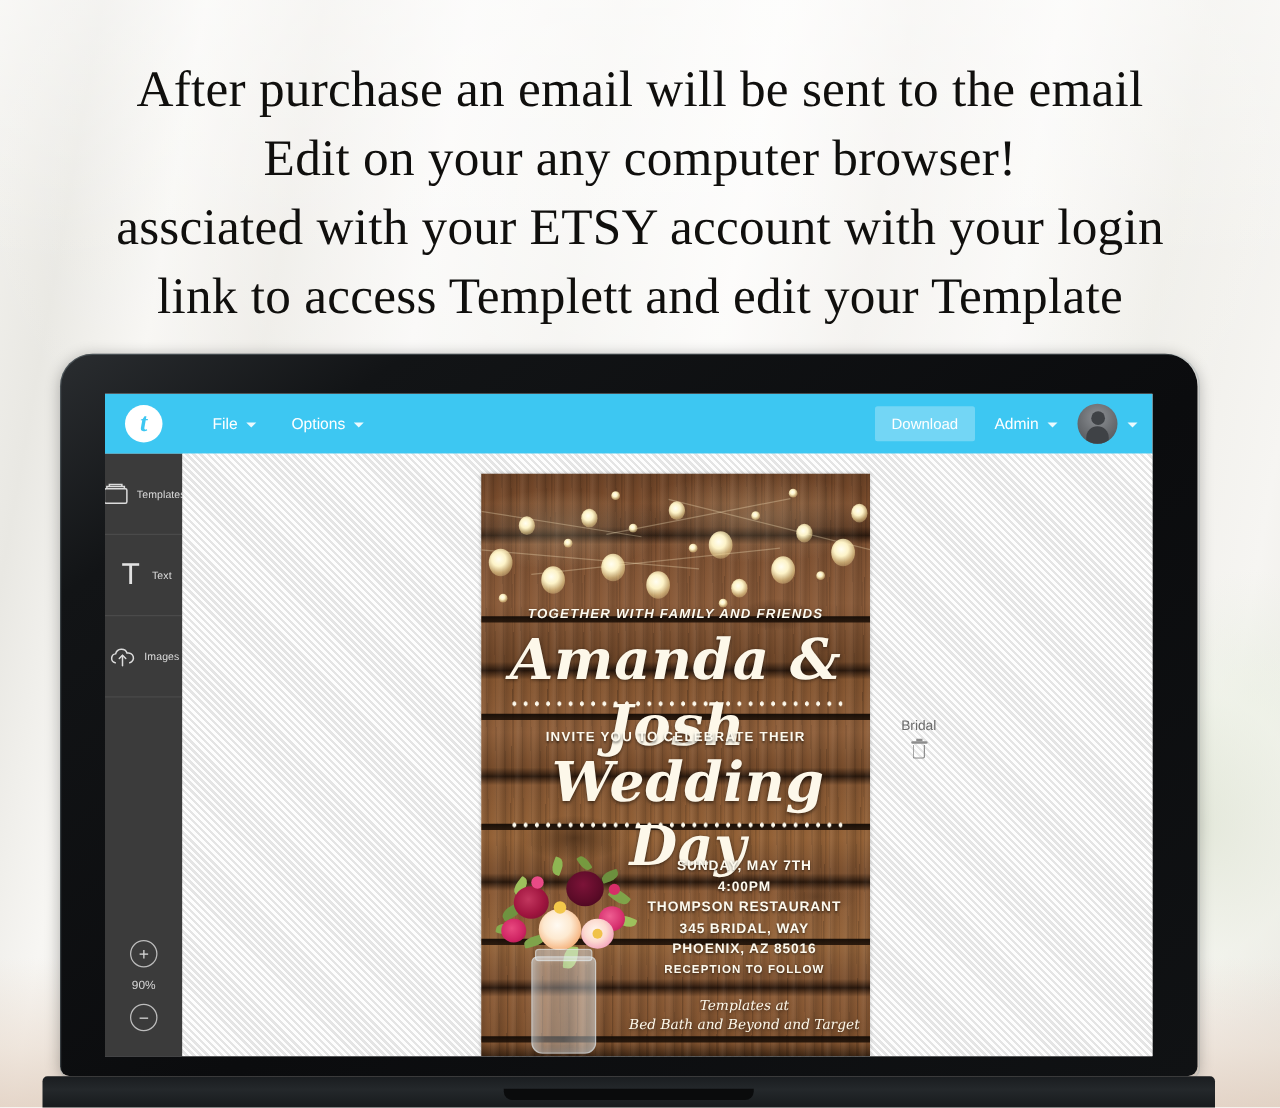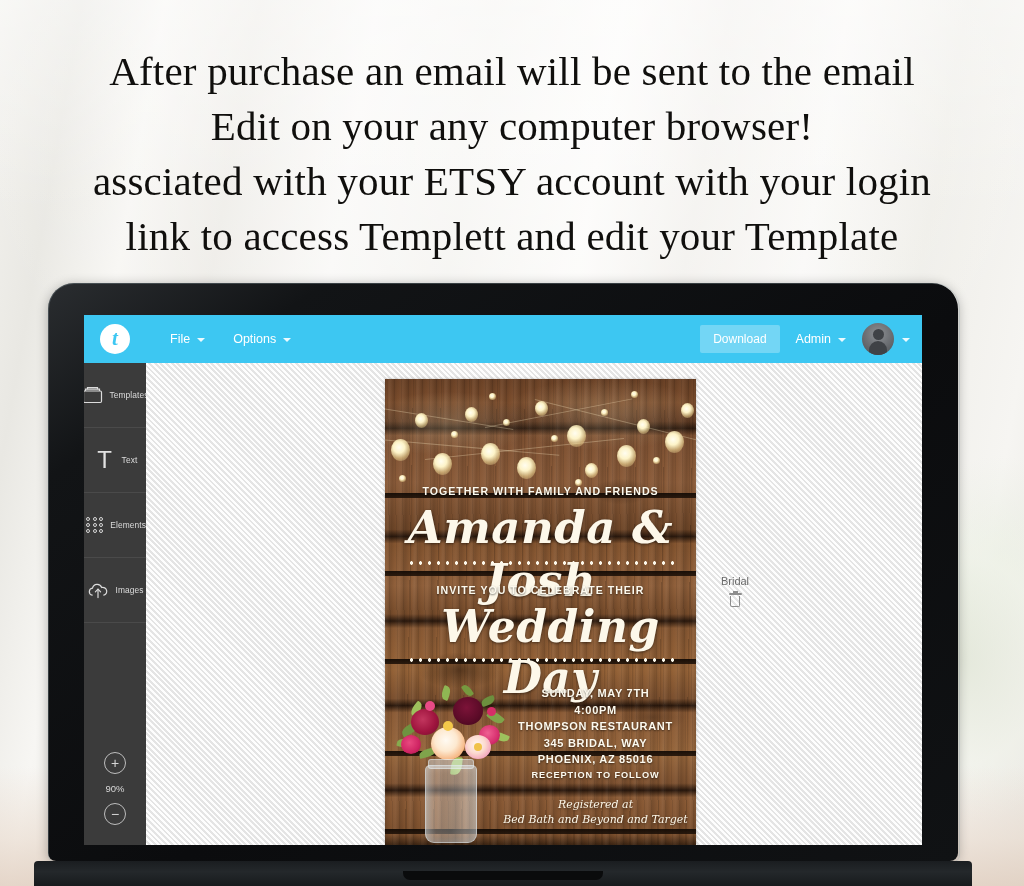--- a/index.html
+++ b/index.html
@@ -558,36 +558,20 @@
           <span class="side-label">Templates</span>
         </div>
 
         <div class="side-item">
           <span class="side-ico">
             <span class="ico-text-t">T</span>
           </span>
           <span class="side-label">Text</span>
         </div>
 
-        <div class="side-item">
-          <span class="side-ico">
-            <span class="ico-dots">
-              <i></i>
-                <i></i>
-                <i></i>
-                <i></i>
-                <i></i>
-                <i></i>
-                <i></i>
-                <i></i>
-                <i></i>
-            </span>
-          </span>
-          <span class="side-label">Elements</span>
-        </div>
 
 
         <div class="side-item">
           <span class="side-ico">
             <svg width="24" height="19" viewBox="0 0 24 19" fill="none" stroke="#dcdcdc" stroke-width="1.2" stroke-linecap="round">
               <path d="M6.2 14.2 a3.6 3.6 0 0 1 0.3 -7.1 a4.8 4.8 0 0 1 9.2 -0.6 a3.6 3.6 0 0 1 2.1 7.7"></path>
               <path d="M12 16.6 V8.4"></path>
               <path d="M9.4 10.8 L12 8.2 L14.6 10.8"></path>
             </svg>
           </span>
@@ -638,21 +622,21 @@
             <div class="bulb sm" style="left:190px;top:100px;"></div>
             <div class="bulb sm" style="left:246px;top:12px;"></div>
           </div>
 
           <div class="plank-line" style="top:114px;"></div>
           <div class="plank-line" style="top:192px;"></div>
           <div class="plank-line" style="top:280px;"></div>
           <div class="plank-line" style="top:372px;"></div>
           <div class="plank-line" style="top:450px;"></div>
 
-          <div class="c-txt cap" style="top:106px;">Together with Family and Friends</div>
+          <div class="c-txt cap" style="top:106px;font-style:italic;">Together with Family and Friends</div>
 
           <div class="c-txt script names" style="top:122px;">Amanda &amp; Josh</div>
 
           <div class="dotrule" style="top:182px;"></div>
 
           <div class="c-txt cap" style="top:205px;">Invite you to celebrate their</div>
 
           <div class="c-txt script bigday" style="top:222px;">Wedding Day</div>
 
           <div class="dotrule" style="top:279px;"></div>
@@ -661,21 +645,21 @@
             <div>Sunday, May 7th</div>
             <div>4:00PM</div>
             <div>Thompson Restaurant</div>
             <div>345 Bridal, Way</div>
             <div>Phoenix, AZ 85016</div>
           </div>
 
           <div class="c-txt cap sm" style="top:391px; left:118px; right:8px;">Reception to follow</div>
 
           <div class="c-txt script reg" style="top:418px; left:118px; right:8px;">
-            <div>Registered at</div>
+            <div>Templates at</div>
             <div>Bed Bath and Beyond and Target</div>
           </div>
 
           <div class="bouquet">
 
             <span class="leaf" style="left:6px;  top:42px; width:17px; height:9px;  background:#6f9340; transform:rotate(-28deg);"></span>
             <span class="leaf" style="left:2px;  top:56px; width:19px; height:9px;  background:#86ab4e; transform:rotate(12deg);"></span>
             <span class="leaf" style="left:14px; top:22px; width:15px; height:8px;  background:#9dc05c; transform:rotate(-52deg);"></span>
             <span class="leaf" style="left:92px; top:30px; width:17px; height:9px;  background:#7fa34a; transform:rotate(38deg);"></span>
             <span class="leaf" style="left:98px; top:50px; width:16px; height:8px;  background:#9ec15d; transform:rotate(22deg);"></span>

